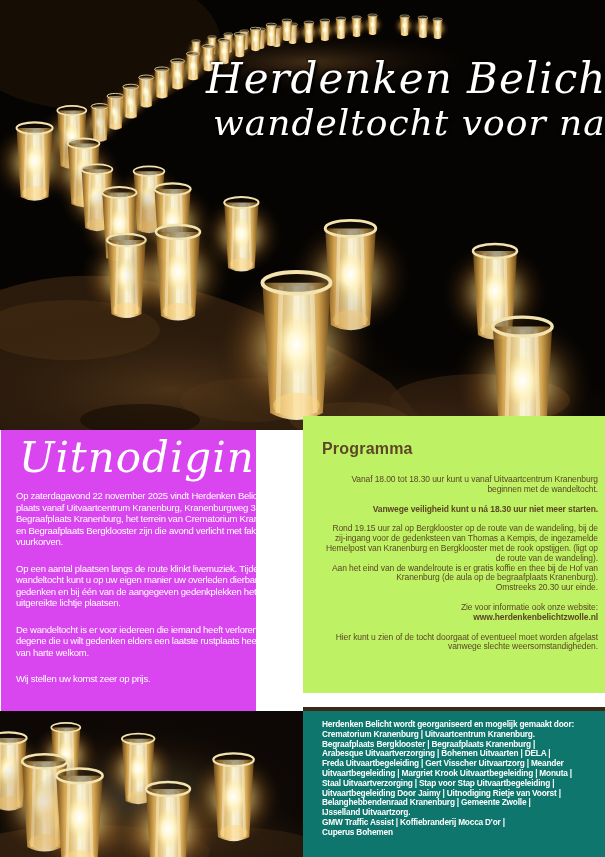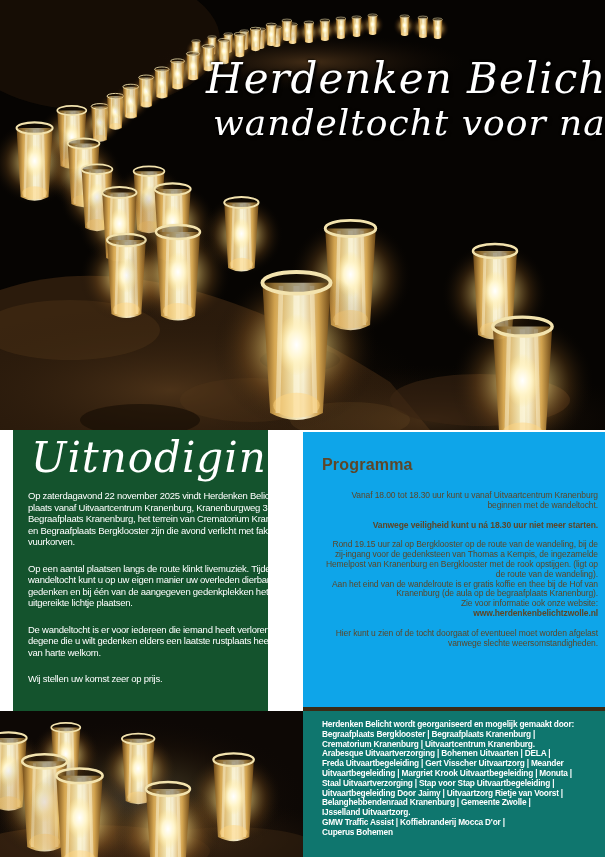--- a/index.html
+++ b/index.html
@@ -15,38 +15,38 @@
     position:absolute; color:#ffffff;
     font-family:"DejaVu Serif", serif; font-style:italic; font-weight:normal;
     text-shadow:2px 2px 3px rgba(0,0,0,0.95), -1px -1px 2px rgba(0,0,0,0.6);
     white-space:nowrap; letter-spacing:1px;
   }
   .hero-title.line1 { left:206px; top:54px; font-size:42px; }
   .hero-title.line2 { left:213px; top:102px; font-size:36px; }
 
   
   .invite {
-    position:absolute; left:13px; top:430px; width:255px; height:281px;
-    background:#14532d; color:#ffffff;
+    position:absolute; left:1px; top:430px; width:255px; height:281px;
+    background:#d946ef; color:#ffffff;
   }
   .invite .script-heading {
     position:absolute; left:18px; top:0px;
     font-family:"DejaVu Serif", serif; font-style:italic;
     font-size:42px; line-height:56px; letter-spacing:1px;
   }
   .invite .body {
     position:absolute; left:15px; top:60px; width:278px;
     font-size:9.5px; font-weight:normal; line-height:11.5px; letter-spacing:-0.25px;
   }
   .invite .body p { margin:0 0 15px 0; }
 
   
   .program {
-    position:absolute; left:303px; top:432px; width:302px; height:277px;
-    background:#0ea5e9; color:#5d4628;
+    position:absolute; left:303px; top:416px; width:302px; height:277px;
+    background:#bef264; color:#5d4628;
   }
   .program .inner {
     position:absolute; left:19px; top:24px; width:276px;
     font-size:8.5px; line-height:9.8px; letter-spacing:-0.1px;
   }
   .program h2 {
     margin:0 0 17px 0; font-size:16px; line-height:18px;
     font-weight:bold; color:#5d4628; letter-spacing:0.2px;
   }
   .program p { margin:0 0 10px 0;text-align:right; }
@@ -188,20 +188,21 @@
     </div>
   </div>
 
   <div class="program">
     <div class="inner">
       <h2>Programma</h2>
       <p>Vanaf 18.00 tot 18.30 uur kunt u vanaf Uitvaartcentrum Kranenburg beginnen met de wandeltocht.</p>
       <p class="bold">Vanwege veiligheid kunt u ná 18.30 uur niet meer starten.</p>
       <p class="tight">Rond 19.15 uur zal op Bergklooster op de route van de wandeling, bij de zij-ingang voor de gedenksteen van Thomas a Kempis, de ingezamelde Hemelpost van Kranenburg en Bergklooster met de rook opstijgen. (ligt op de route van de wandeling).</p>
       <p class="tight">Aan het eind van de wandelroute is er gratis koffie en thee bij de Hof van Kranenburg (de aula op de begraafplaats Kranenburg).</p>
+      <p>Omstreeks 20.30 uur einde.</p>
       <p class="tight">Zie voor informatie ook onze website:</p>
       <p class="bold">www.herdenkenbelichtzwolle.nl</p>
       <p>Hier kunt u zien of de tocht doorgaat of eventueel moet worden afgelast vanwege slechte weersomstandigheden.</p>
     </div>
   </div>
 
   <div class="photo2">
     <svg width="303" height="146" viewBox="0 0 303 146" xmlns="http://www.w3.org/2000/svg">
       <rect width="303" height="146" fill="#0d0805"></rect>
       <ellipse cx="150" cy="128" rx="200" ry="45" fill="url(#gground)" opacity="0.9"></ellipse>
@@ -214,27 +215,27 @@
       <use href="#glass" transform="translate(14,34) scale(1.02)"></use>
       <use href="#glass" transform="translate(206,34) scale(0.92)"></use>
       <use href="#glass" transform="translate(48,48) scale(1.05)"></use>
       <use href="#glass" transform="translate(138,62) scale(1.0)"></use>
     </svg>
   </div>
 
   <div class="organizers">
     <div class="inner">
       <div>Herdenken Belicht wordt georganiseerd en mogelijk gemaakt door:</div>
+      <div>Crematorium Kranenburg | Uitvaartcentrum Kranenburg.</div>
       <div>Begraafplaats Bergklooster | Begraafplaats Kranenburg |</div>
-      <div>Crematorium Kranenburg | Uitvaartcentrum Kranenburg.</div>
       <div>Arabesque Uitvaartverzorging | Bohemen Uitvaarten | DELA |</div>
       <div>Freda Uitvaartbegeleiding | Gert Visscher Uitvaartzorg | Meander</div>
       <div>Uitvaartbegeleiding | Margriet Krook Uitvaartbegeleiding | Monuta |</div>
       <div>Staal Uitvaartverzorging | Stap voor Stap Uitvaartbegeleiding |</div>
-      <div>Uitvaartbegeleiding Door Jaimy | Uitvaartzorg Rietje van Voorst |</div>
+      <div>Uitvaartbegeleiding Door Jaimy | Uitnodiging Rietje van Voorst |</div>
       <div>Belanghebbendenraad Kranenburg | Gemeente Zwolle |</div>
       <div>IJsselland Uitvaartzorg.</div>
       <div>GMW Traffic Assist | Koffiebranderij Mocca D'or |</div>
       <div>Cuperus Bohemen</div>
     </div>
   </div>
 
 </div>
 
 </body></html>

